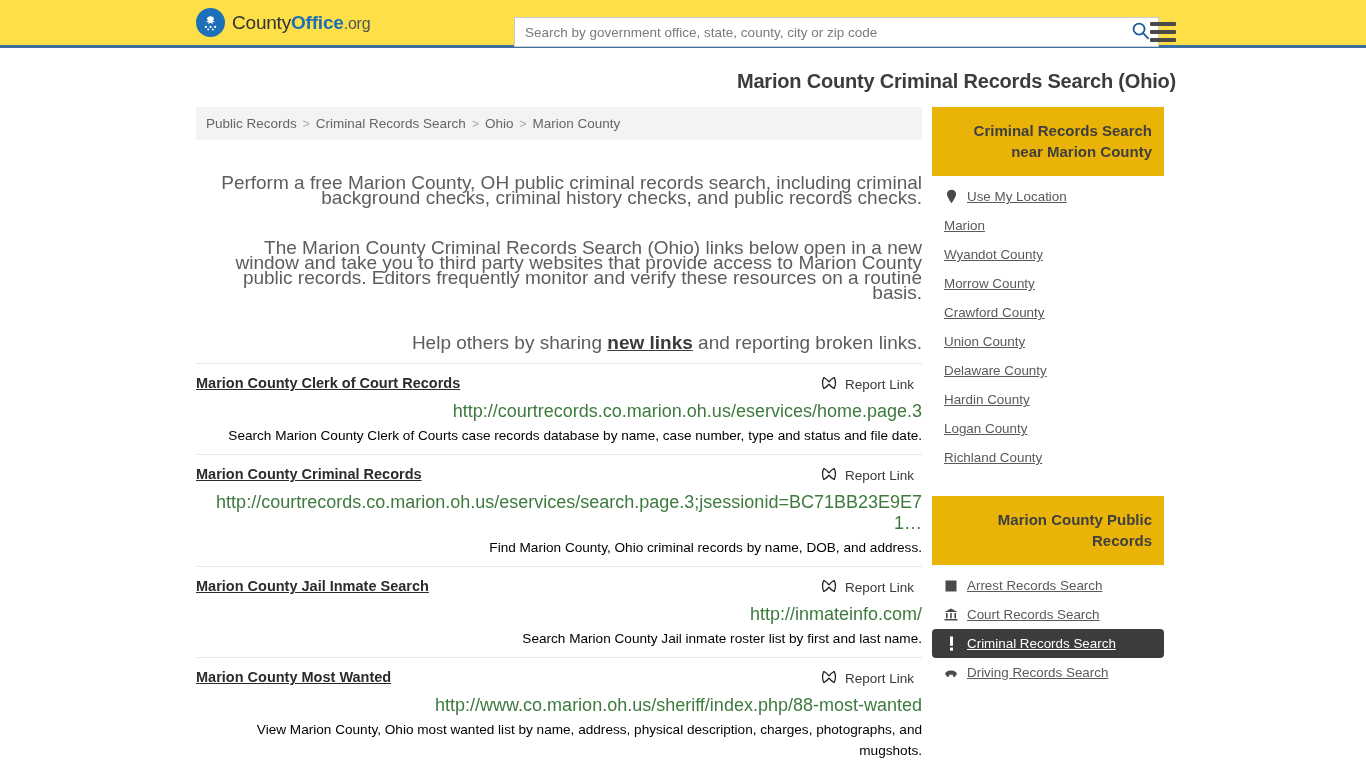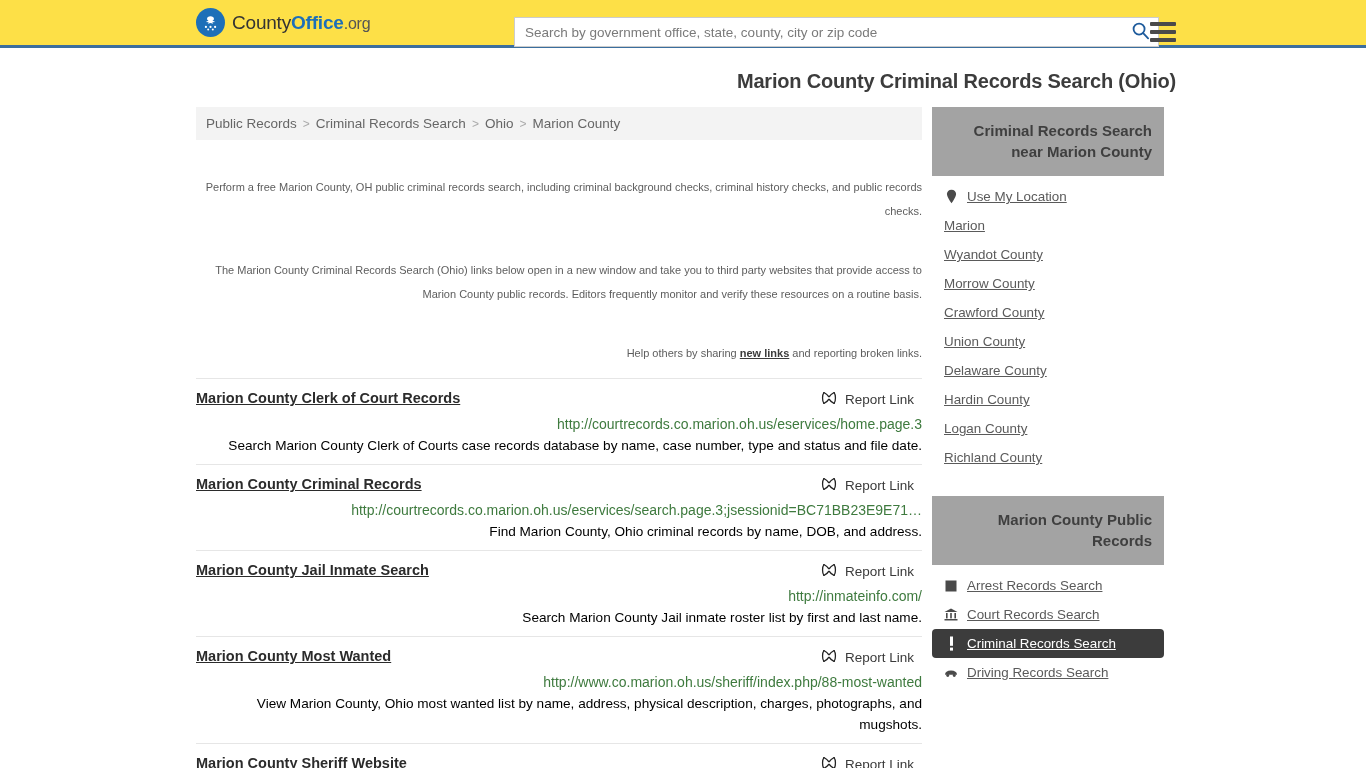--- a/index.html
+++ b/index.html
@@ -116,22 +116,22 @@
     gap: 6px;
     margin-bottom: 16px;
   }
   .breadcrumb a {
     color: #666; text-decoration: none; white-space: nowrap;
   }
   .breadcrumb .sep { color: #aaa; font-size: 12px; }
 
   
   .intro p {
-    font-size: 11px;
-    line-height: 24px;
+    font-size: 19px;
+    line-height: 15px;
     color: #5d5d5d;
     margin-bottom: 13px;
     margin-top: 35px;
   }
   .intro a { color: #3b3b3b; text-decoration: underline; font-weight: bold; }
 
   
   .result {
     border-top: 1px solid #e6e6e6;
     padding: 11px 0 8px 0;
@@ -150,36 +150,36 @@
     cursor: pointer;
   }
   .report-link {
     display: flex; align-items: center; gap: 8px;
     font-size: 13.5px; color: #3a3a3a;
     cursor: pointer; white-space: nowrap;
     padding-right: 8px;
   }
   .result-url {
     display: block;
-    font-size: 14px;
+    font-size: 18px;
     color: #3e7a3e;
     margin-top: 7px;
     text-decoration: none;
     word-break: break-all;
   }
   .result-desc {
     font-size: 13.6px;
     line-height: 21px;
     color: #000000;
     margin-top: 3px;
   }
 
   
   .panel-header {
-    background: #a3a3a3;
+    background: #eab308;
     padding: 13px 12px 14px 12px;
     font-size: 15px;
     font-weight: bold;
     color: #3f3f3f;
     line-height: 21px;
   }
   .panel-list { padding: 6px 0 4px 0; }
   .panel-row {
     display: flex;
     align-items: center;

